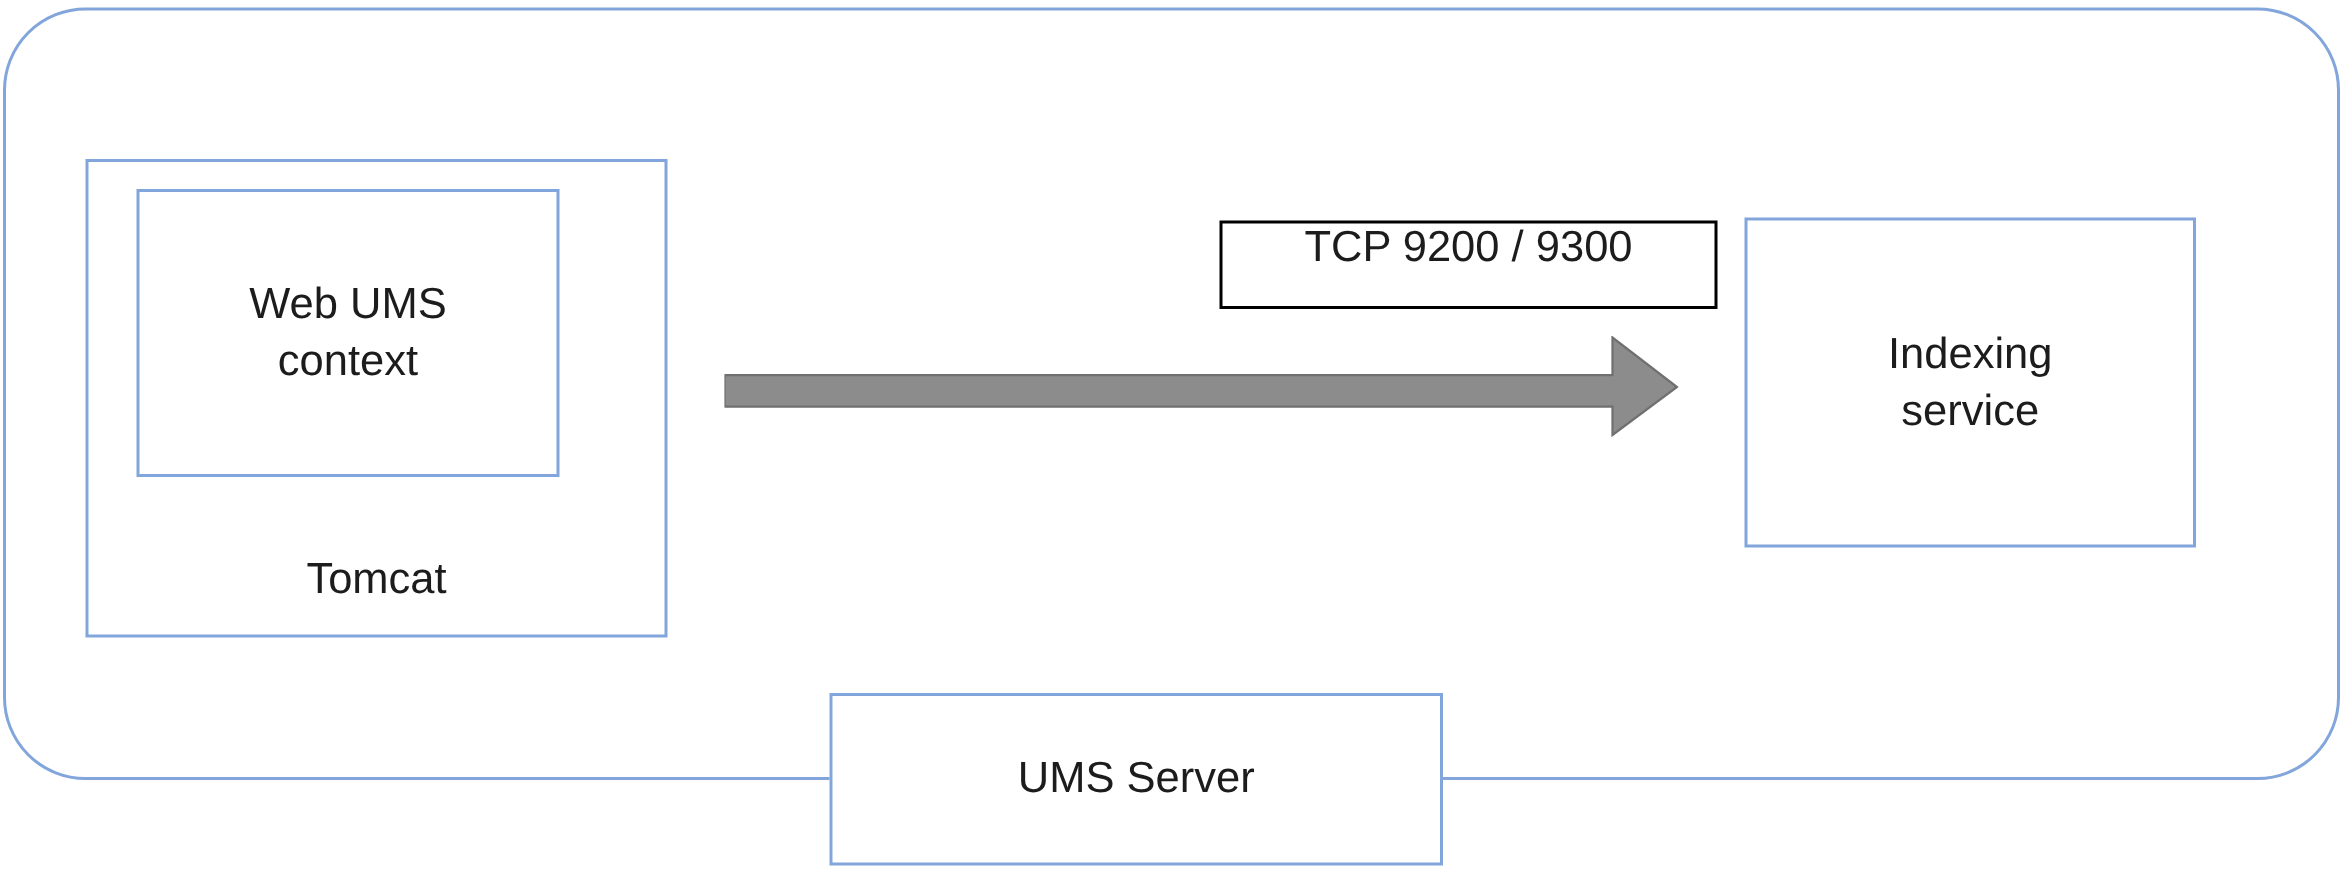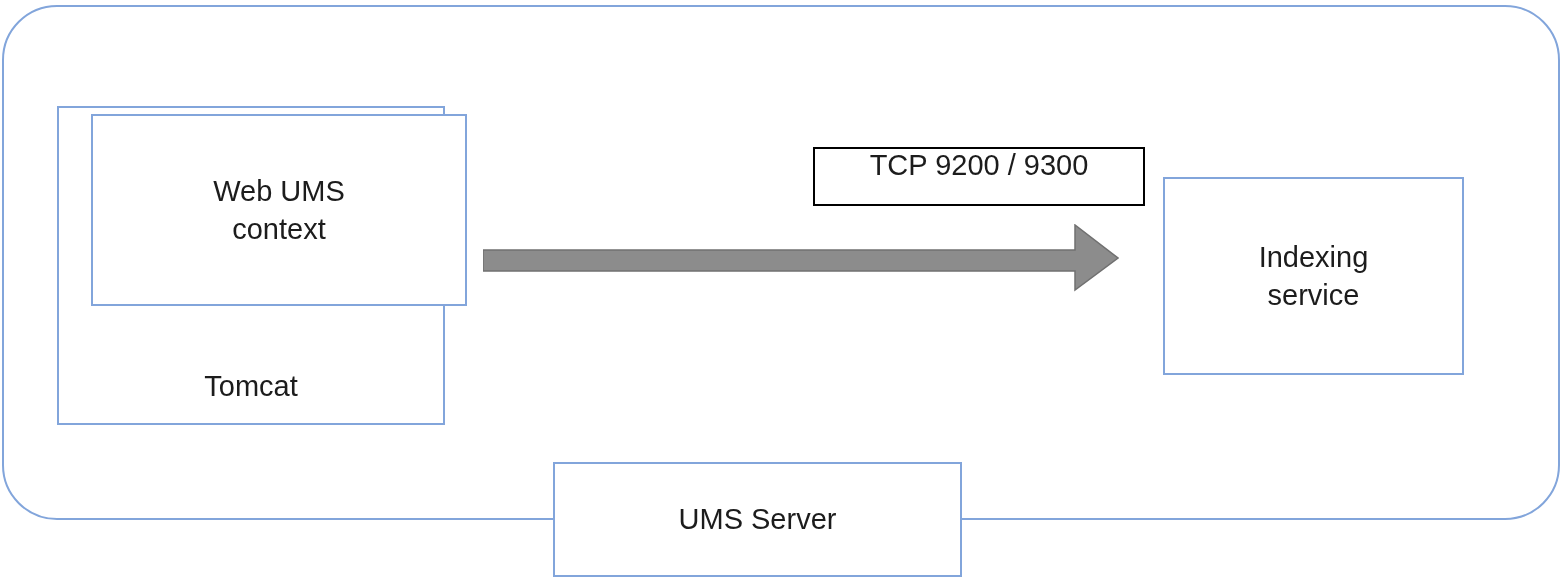--- a/index.html
+++ b/index.html
@@ -49,32 +49,31 @@
     left: 57px;
     top: 106px;
     width: 388px;
     height: 319px;
     align-items: flex-end;       
     padding-bottom: 18px;
     z-index: 1;
   }
   .webums-box {
     left: 91px;
-    top: 114px;
-    width: 376px;
+    top: 126px;
+    width: 282px;
     height: 192px;
     z-index: 2;
   }
   .indexing-box {
     left: 1163px;
     top: 145px;
     width: 301px;
-    height: 198px;
+    height: 220px;
     z-index: 1;
-    margin-top: 32px;
   }
   .umsserver-box {
     left: 553px;
     top: 462px;
     width: 409px;
     height: 115px;
     z-index: 3;                   
   }
   .tcp-label-box {
     position: absolute;

